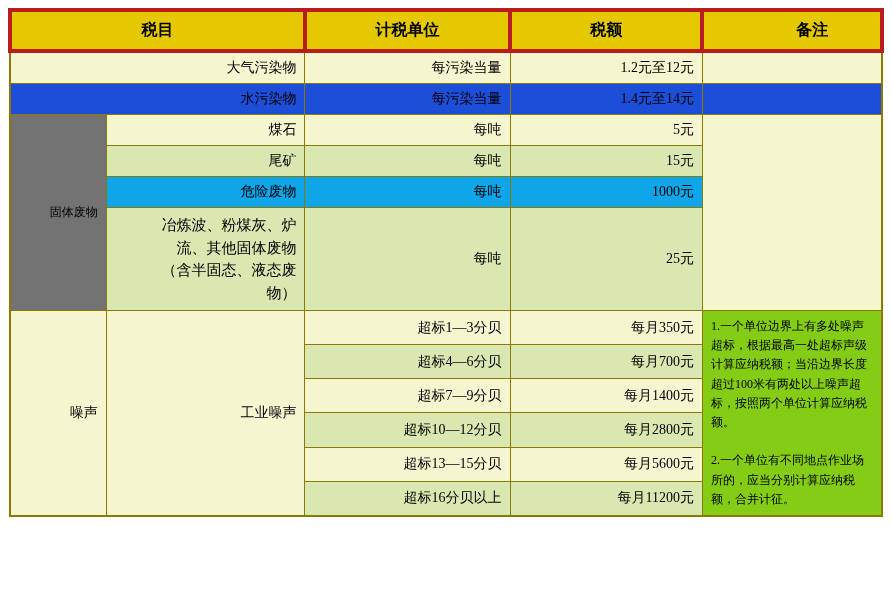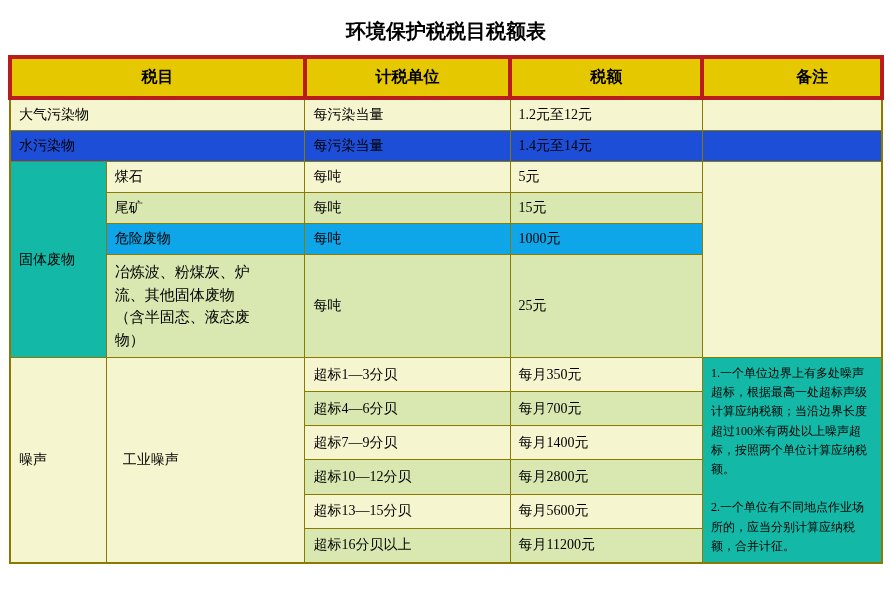--- a/index.html
+++ b/index.html
@@ -30,21 +30,21 @@
       background-color: #e6c800;
       color: #000;
       font-weight: bold;
       font-size: 16px;
       text-align: center;
       padding: 8px 6px;
       border: 4px solid #b91c1c;
     }
     td {
       border: 1px solid #8a7a00;
-      text-align: left;
+      text-align: right;
       vertical-align: middle;
       padding: 6px 8px;
       color: #000;
     }
     .header-row th:first-child { width: 80px; }
     .header-row th:nth-child(2) { width: 160px; }
     .header-row th:nth-child(3) { width: 150px; }
     .header-row th:nth-child(4) { width: 140px; padding-left: 46px; }
     .header-row th:nth-child(5) { width: 240px; }
 
@@ -53,21 +53,20 @@
       font-size: 12px;
       line-height: 1.5;
       vertical-align: top;
       padding: 6px 8px;
     }
   </style>
 </head>
 <body>
 
 <div class="page-wrapper">
-  <div class="table-title">环境保护税税目税额表</div>
   <table>
     <colgroup>
       <col style="width:75px">
       <col style="width:155px">
       <col style="width:150px">
       <col style="width:135px">
       <col style="width:auto">
     </colgroup>
     <thead>
       <tr class="header-row">
@@ -87,21 +86,21 @@
       </tr>
 
       <tr style="background-color:#1d4ed8;">
         <td colspan="2">水污染物</td>
         <td>每污染当量</td>
         <td>1.4元至14元</td>
         <td></td>
       </tr>
 
       <tr style="background-color:#f5f5d0;">
-        <td rowspan="4" style="vertical-align:middle; font-size:14px; background-color:#14b8a6;">固体废物</td>
+        <td rowspan="4" style="vertical-align:middle; font-size:12px; background-color:#737373;">固体废物</td>
         <td>煤石</td>
         <td>每吨</td>
         <td>5元</td>
         <td rowspan="4"></td>
       </tr>
 
       <tr style="background-color:#d8e8b0;">
         <td>尾矿</td>
         <td>每吨</td>
         <td>15元</td>
@@ -117,21 +116,21 @@
         <td style="font-size:15px; line-height:1.5;">冶炼波、粉煤灰、炉<br>流、其他固体废物<br>（含半固态、液态废<br>物）</td>
         <td>每吨</td>
         <td>25元</td>
       </tr>
 
       <tr style="background-color:#f5f5d0;">
         <td rowspan="6" style="vertical-align:middle; background-color:#f5f5d0;">噪声</td>
         <td rowspan="6" style="vertical-align:middle; background-color:#f5f5d0;padding-left:16px;">工业噪声</td>
         <td>超标1—3分贝</td>
         <td>每月350元</td>
-        <td rowspan="6" class="note-cell" style="background-color:#14b8a6; font-size:12px; line-height:1.6; text-align:left; vertical-align:top;">
+        <td rowspan="6" class="note-cell" style="background-color:#84cc16; font-size:12px; line-height:1.6; text-align:left; vertical-align:top;">
           1.一个单位边界上有多处噪声超标，根据最高一处超标声级计算应纳税额；当沿边界长度超过100米有两处以上噪声超标，按照两个单位计算应纳税额。<br><br>
           2.一个单位有不同地点作业场所的，应当分别计算应纳税额，合并计征。
         </td>
       </tr>
       <tr style="background-color:#d8e8b0;">
         <td>超标4—6分贝</td>
         <td>每月700元</td>
       </tr>
       <tr style="background-color:#f5f5d0;">
         <td>超标7—9分贝</td>

